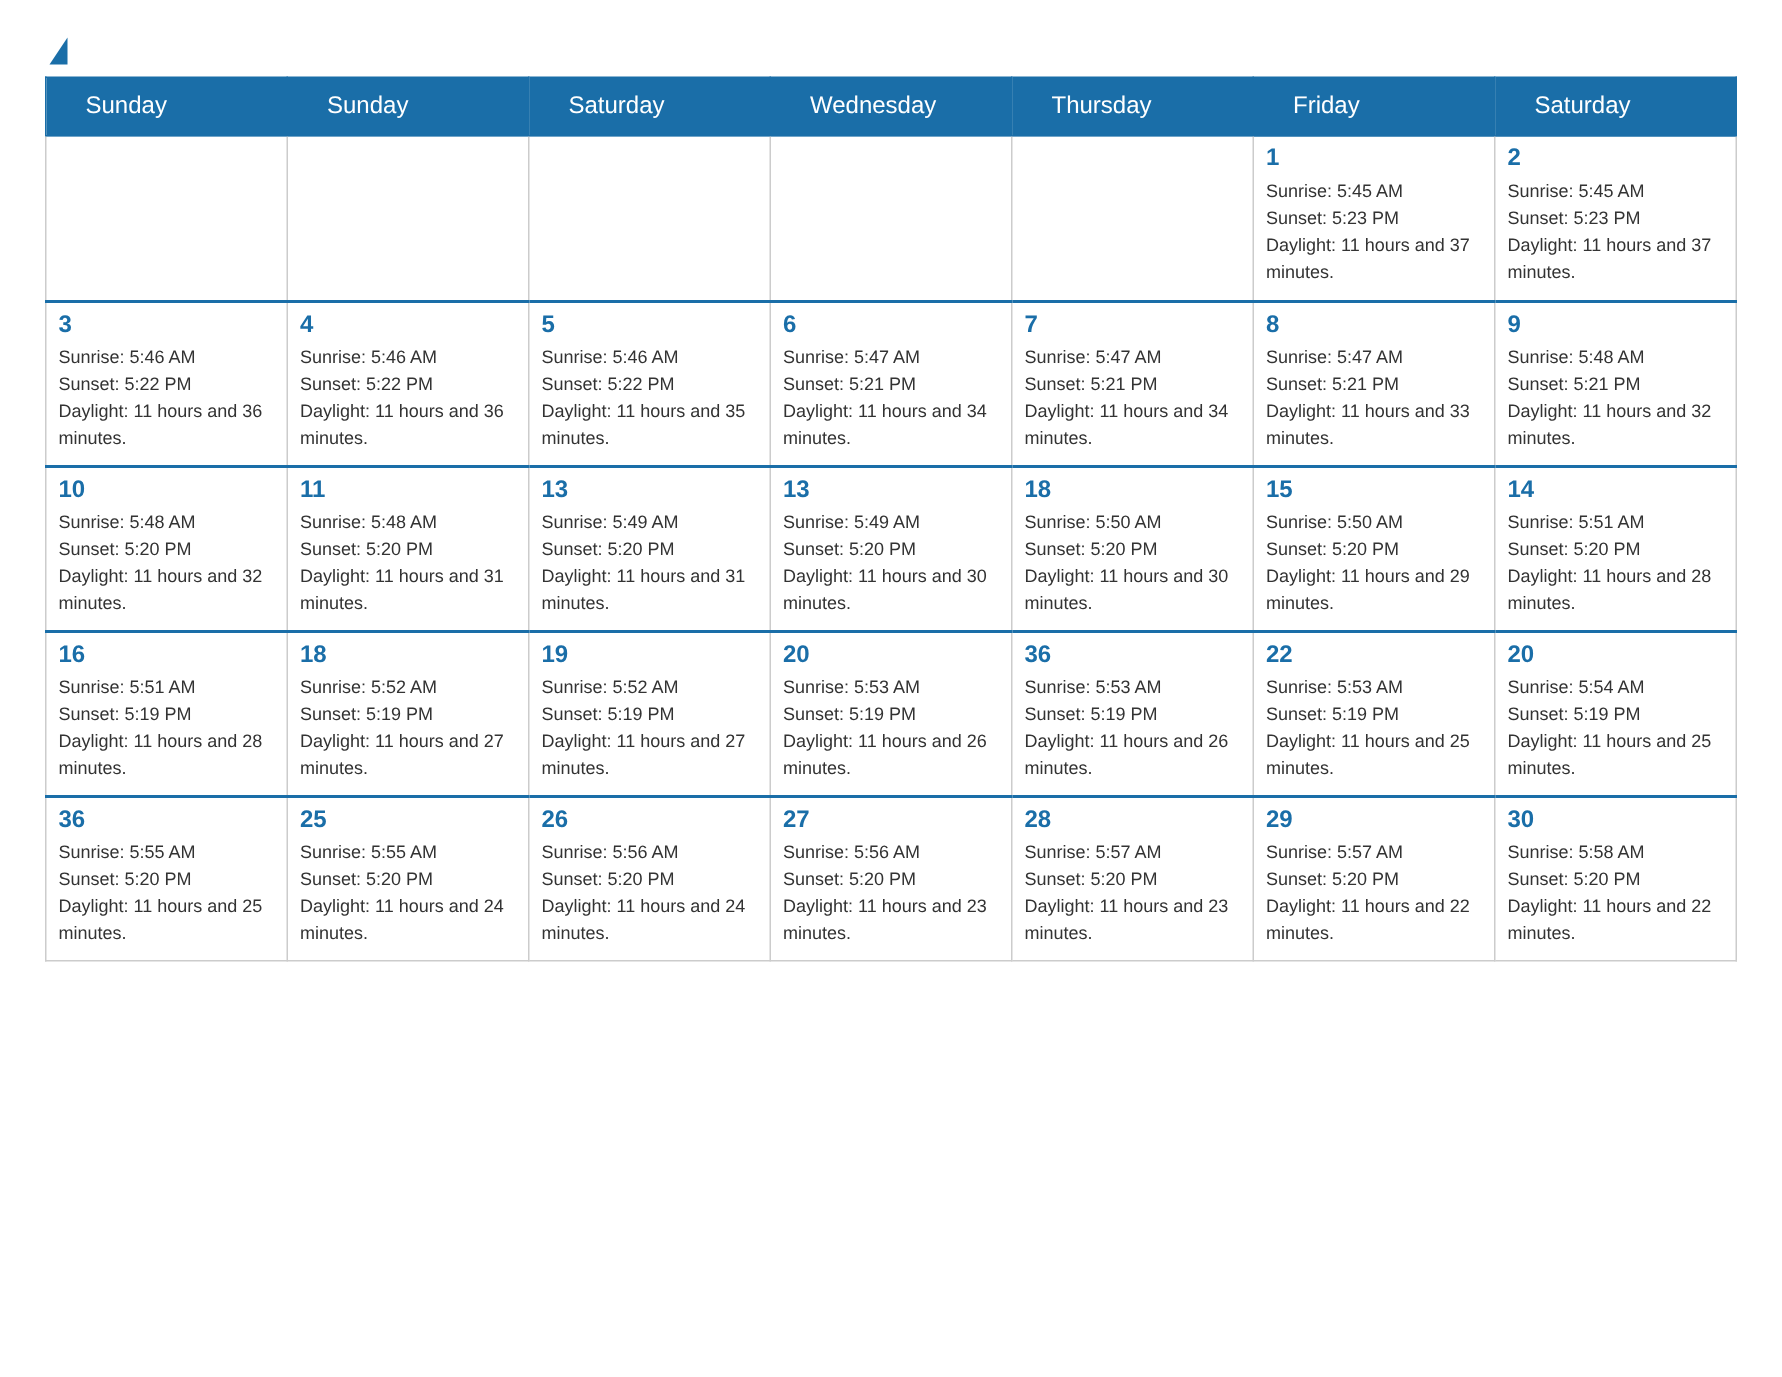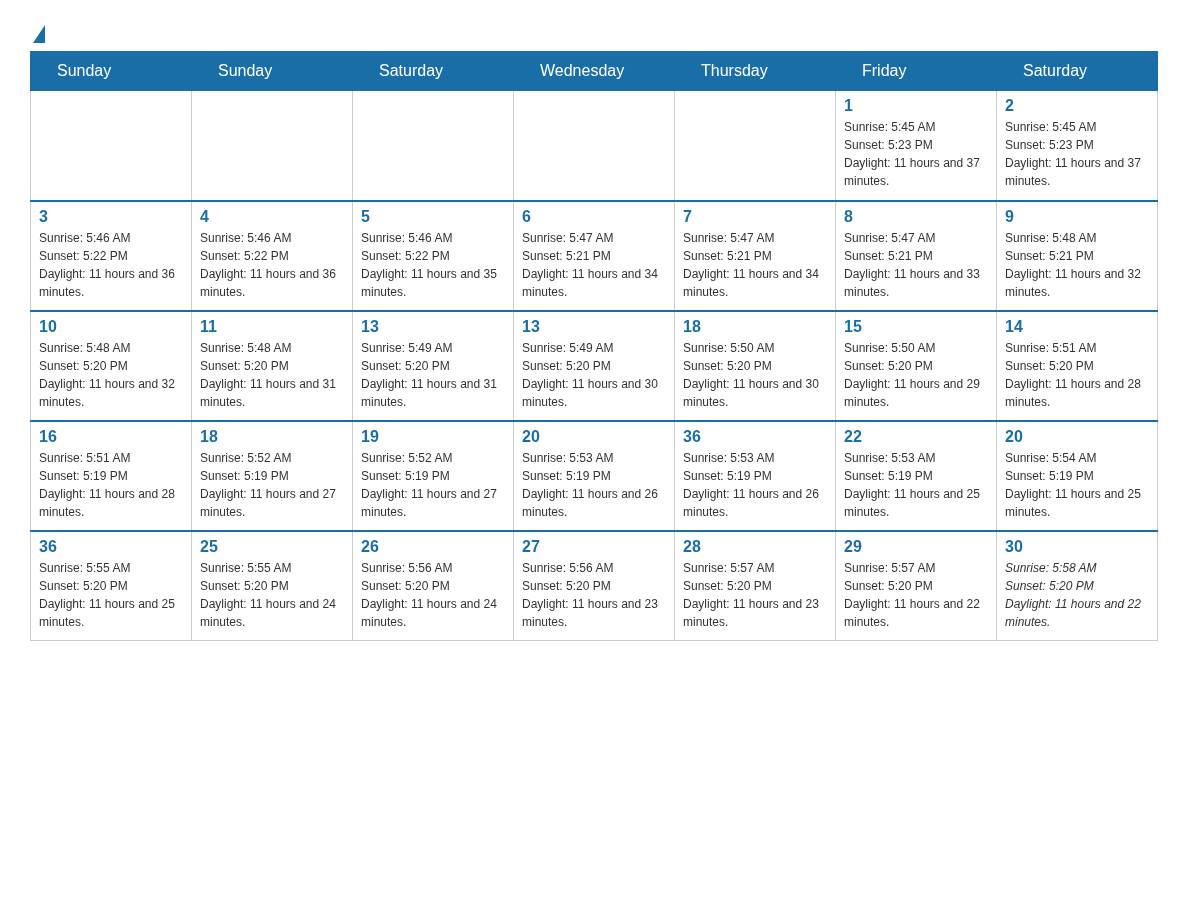--- a/index.html
+++ b/index.html
@@ -314,19 +314,19 @@
 Daylight: 11 hours and 23 minutes.</div>
         </td>
         <td>
           <div class="day-num">29</div>
           <div class="day-info" style="white-space: pre-line;">Sunrise: 5:57 AM
 Sunset: 5:20 PM
 Daylight: 11 hours and 22 minutes.</div>
         </td>
         <td>
           <div class="day-num">30</div>
-          <div class="day-info" style="white-space: pre-line; font-style: italic;">Sunrise: 5:58 AM
+          <div class="day-info" style="white-space: pre-line;">Sunrise: 5:58 AM
 Sunset: 5:20 PM
 Daylight: 11 hours and 22 minutes.</div>
         </td>
       </tr>
     </tbody>
 </table>
 
 </body></html>

